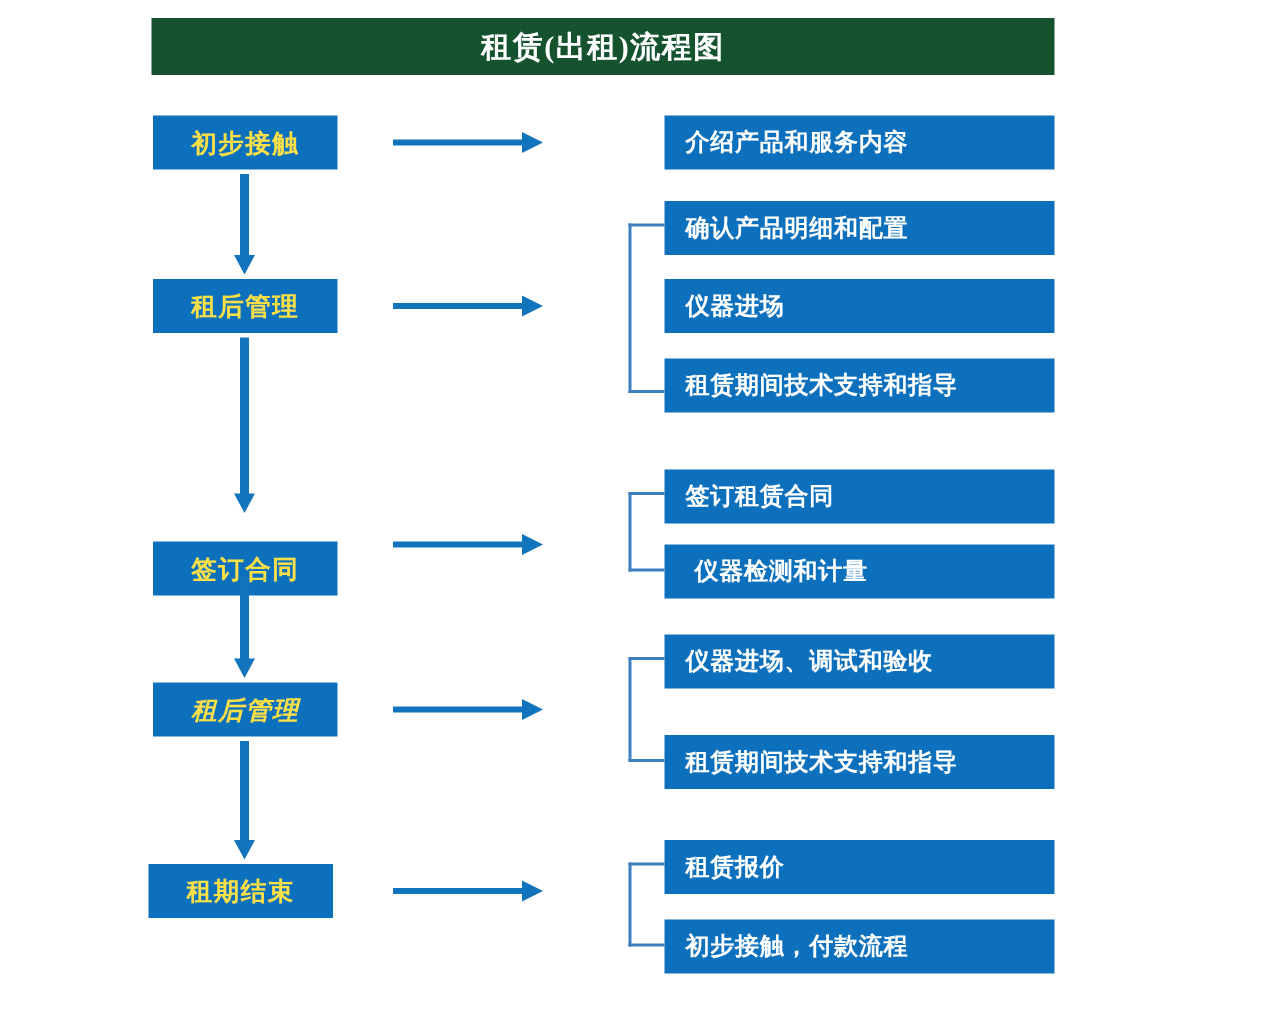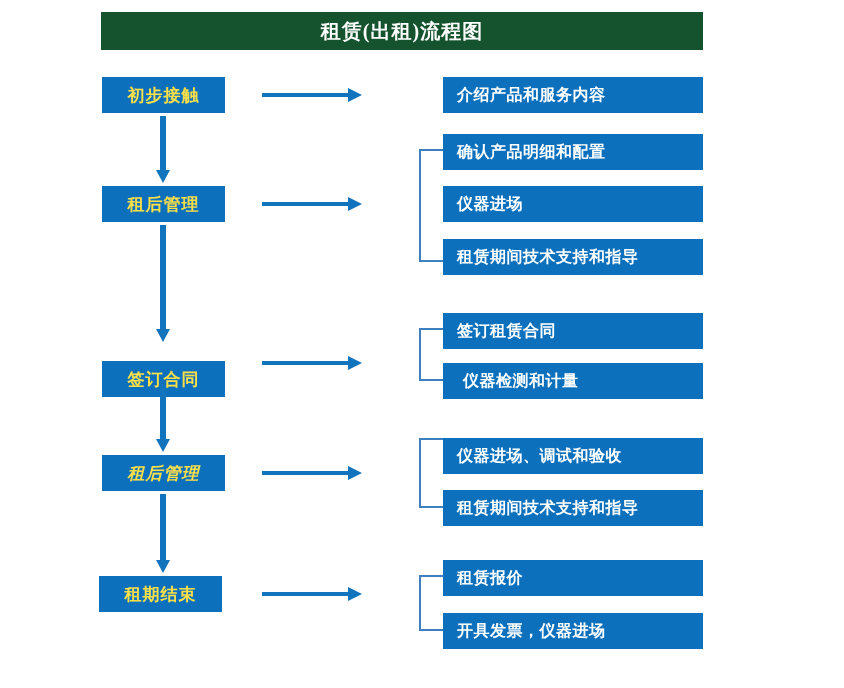--- a/index.html
+++ b/index.html
@@ -140,24 +140,24 @@
       <div class="stage-box" style="left: 102px; top: 455px; font-style: italic;">租后管理</div>
       <div class="stage-box" style="left: 99px; top: 576px;">租期结束</div>
     </div>
   <div id="details">
       <div class="detail-box" style="top: 77px;">介绍产品和服务内容</div>
       <div class="detail-box" style="top: 134px;">确认产品明细和配置</div>
       <div class="detail-box" style="top: 186px;">仪器进场</div>
       <div class="detail-box" style="top: 239px;">租赁期间技术支持和指导</div>
       <div class="detail-box" style="top: 313px;">签订租赁合同</div>
       <div class="detail-box" style="top: 363px; padding-left: 20px;">仪器检测和计量</div>
-      <div class="detail-box" style="top: 423px; margin-top: 15px;">仪器进场、调试和验收</div>
+      <div class="detail-box" style="top: 423px;">仪器进场、调试和验收</div>
       <div class="detail-box" style="top: 490px;">租赁期间技术支持和指导</div>
       <div class="detail-box" style="top: 560px;">租赁报价</div>
-      <div class="detail-box" style="top: 613px;">开具发票，仪器进场</div>
+      <div class="detail-box" style="top: 613px;">初步接触，付款流程</div>
     </div>
   <div id="arrows-h">
       <div class="h-arrow" style="top: 88px;">
         <div class="shaft"></div>
         <div class="head"></div>
       </div>
       <div class="h-arrow" style="top: 197px;">
         <div class="shaft"></div>
         <div class="head"></div>
       </div>

